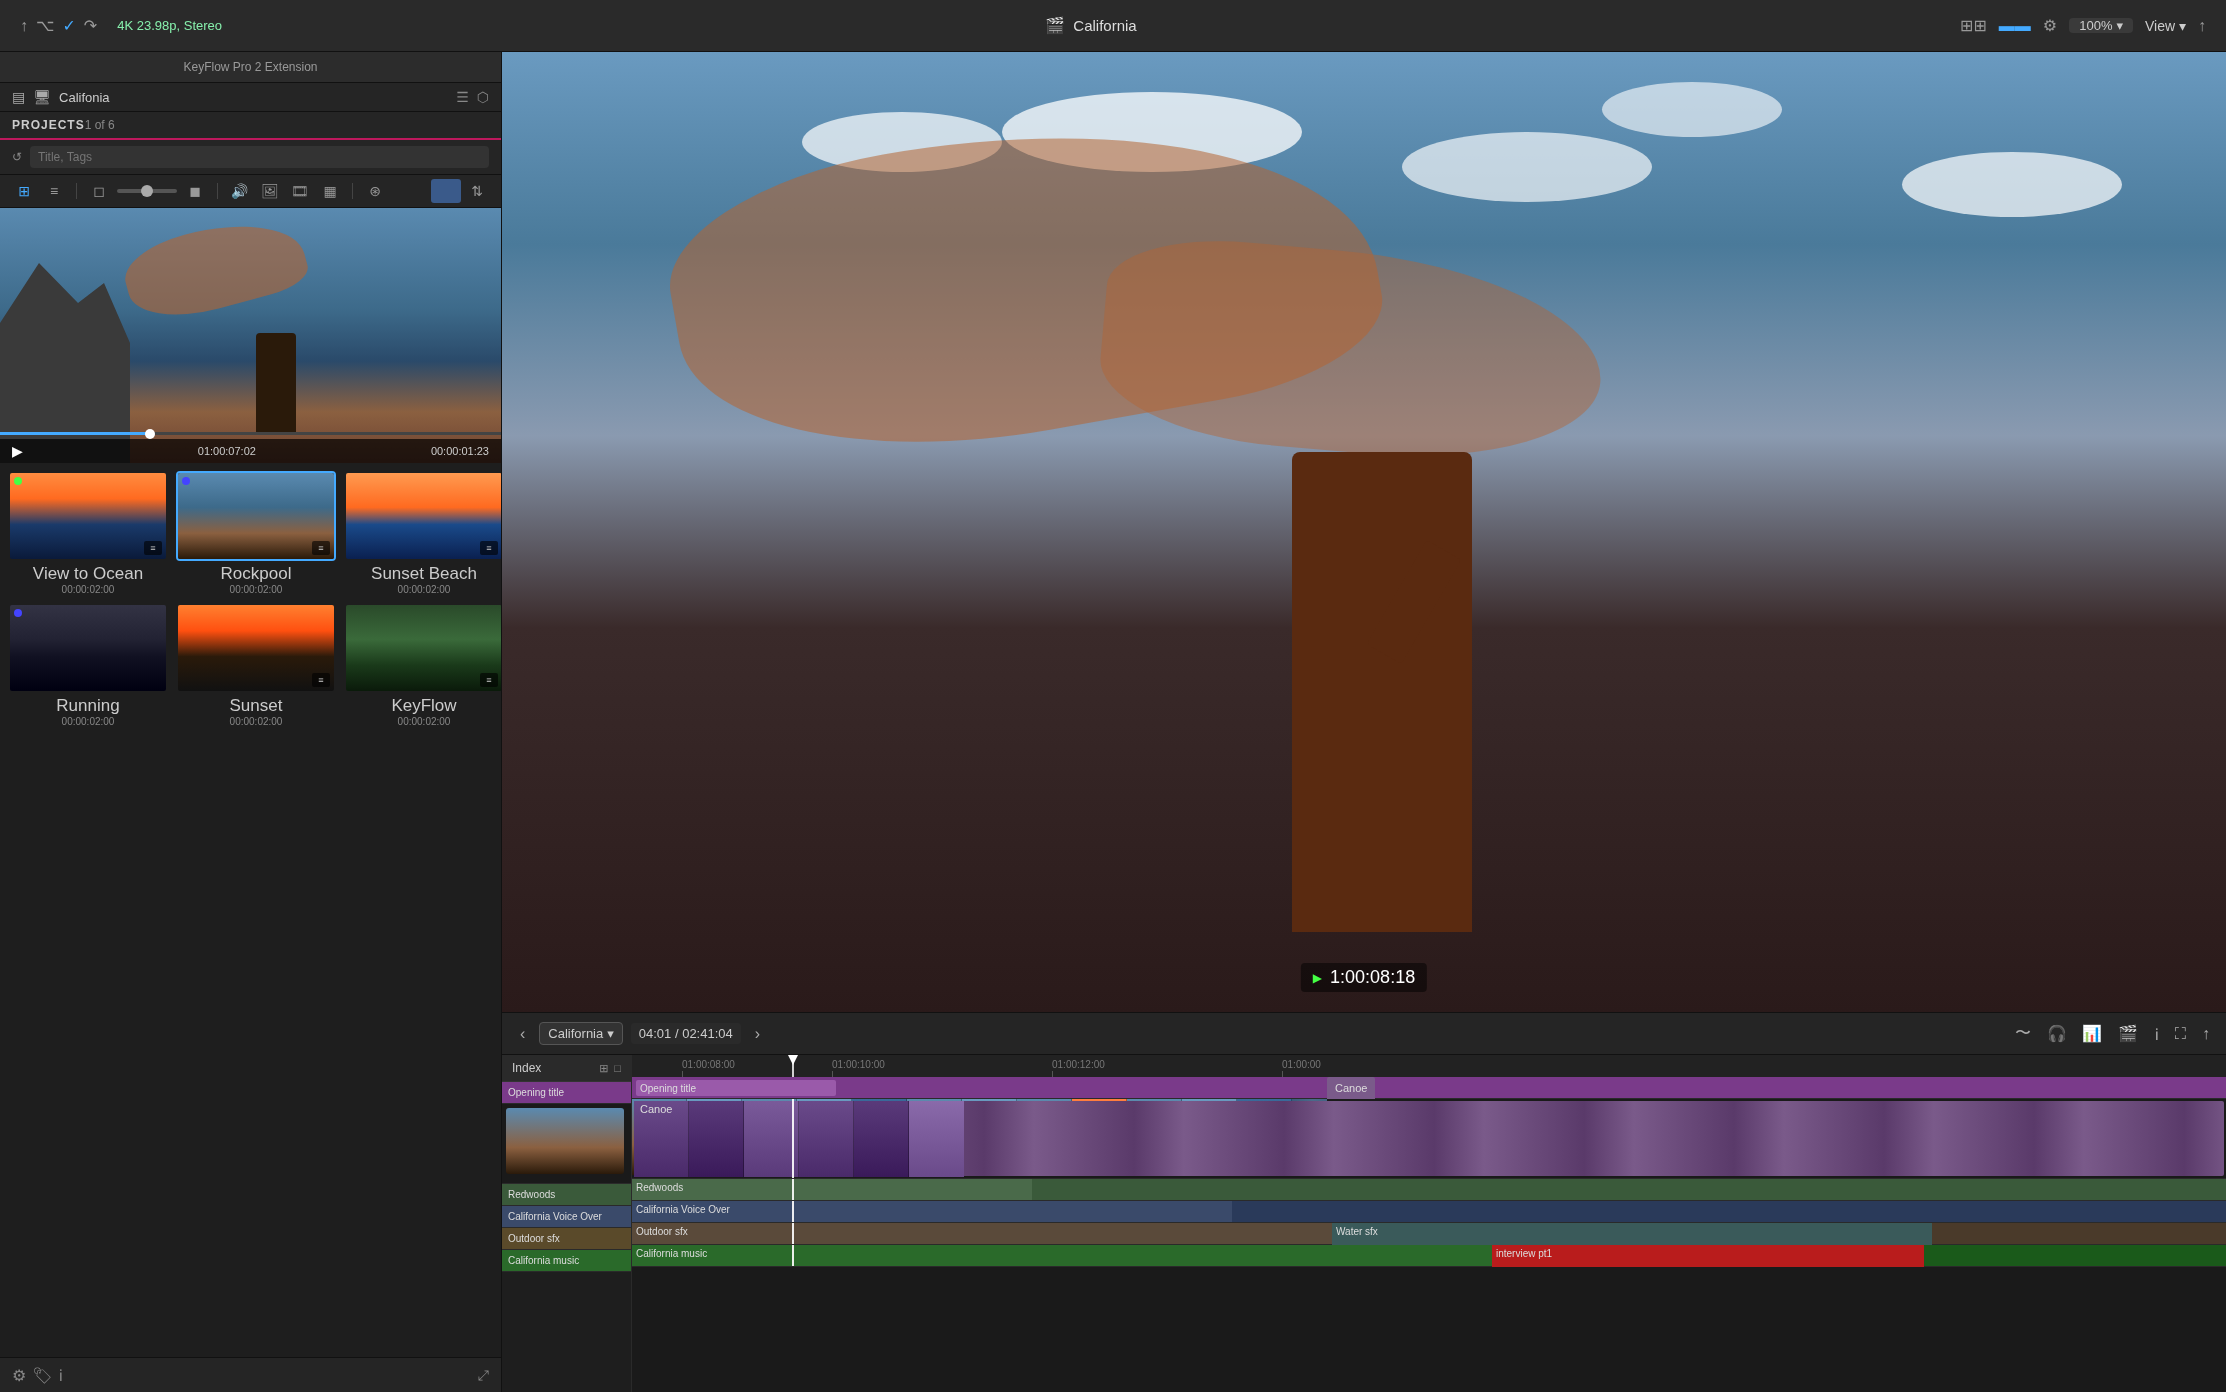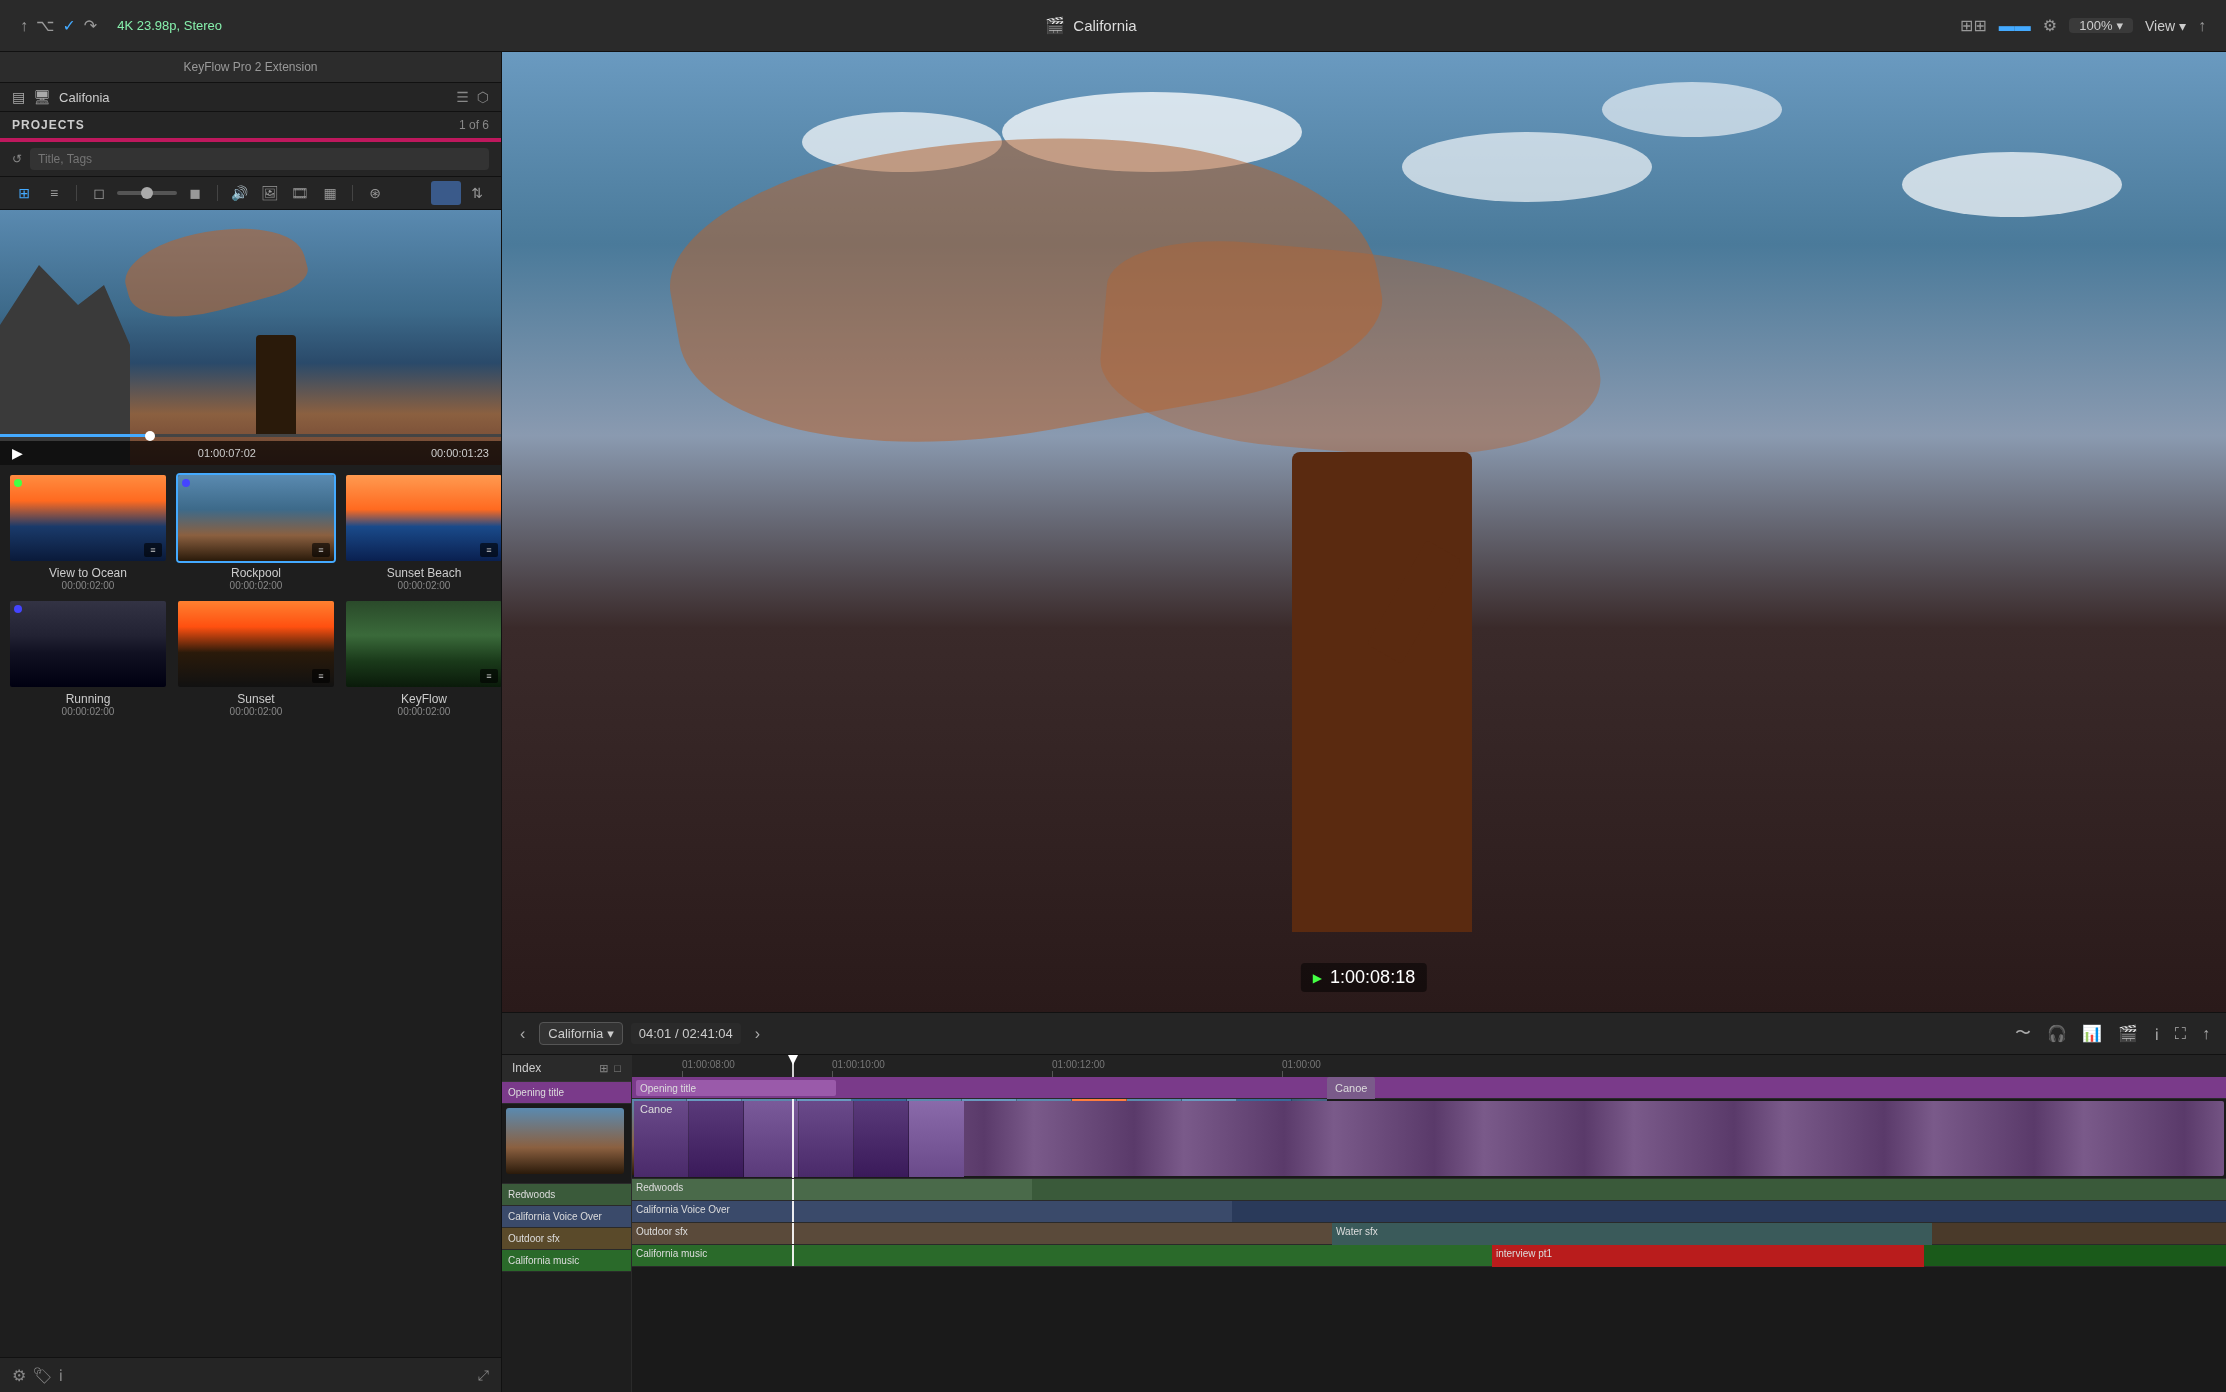--- a/index.html
+++ b/index.html
@@ -105,23 +105,23 @@
       gap: 8px;
     }
     .monitor-icon {
       font-size: 14px;
       color: #aaa;
     }
     .projects-bar {
       background: #252525;
       display: flex;
       align-items: center;
-      justify-content: space-between;
+      justify-content: flex-start;
       padding: 6px 12px;
-      border-bottom: 4px solid #be185d;
+      border-bottom: 2px solid #be185d;
     }
     .projects-label {
       font-size: 12px;
       font-weight: bold;
       color: #ccc;
       letter-spacing: 1px;
     }
     .projects-count {
       font-size: 12px;
       color: #888;
@@ -349,21 +349,21 @@
       height: 14px;
       background: rgba(0,0,0,0.6);
       border-radius: 2px;
       display: flex;
       align-items: center;
       justify-content: center;
       font-size: 9px;
       color: #ccc;
     }
     .clip-name {
-      font-size: 12px;
+      font-size: 17px;
       color: #ccc;
       margin-top: 3px;
       text-align: center;
     }
     .clip-duration {
       font-size: 10px;
       color: #888;
       text-align: center;
     }
 

